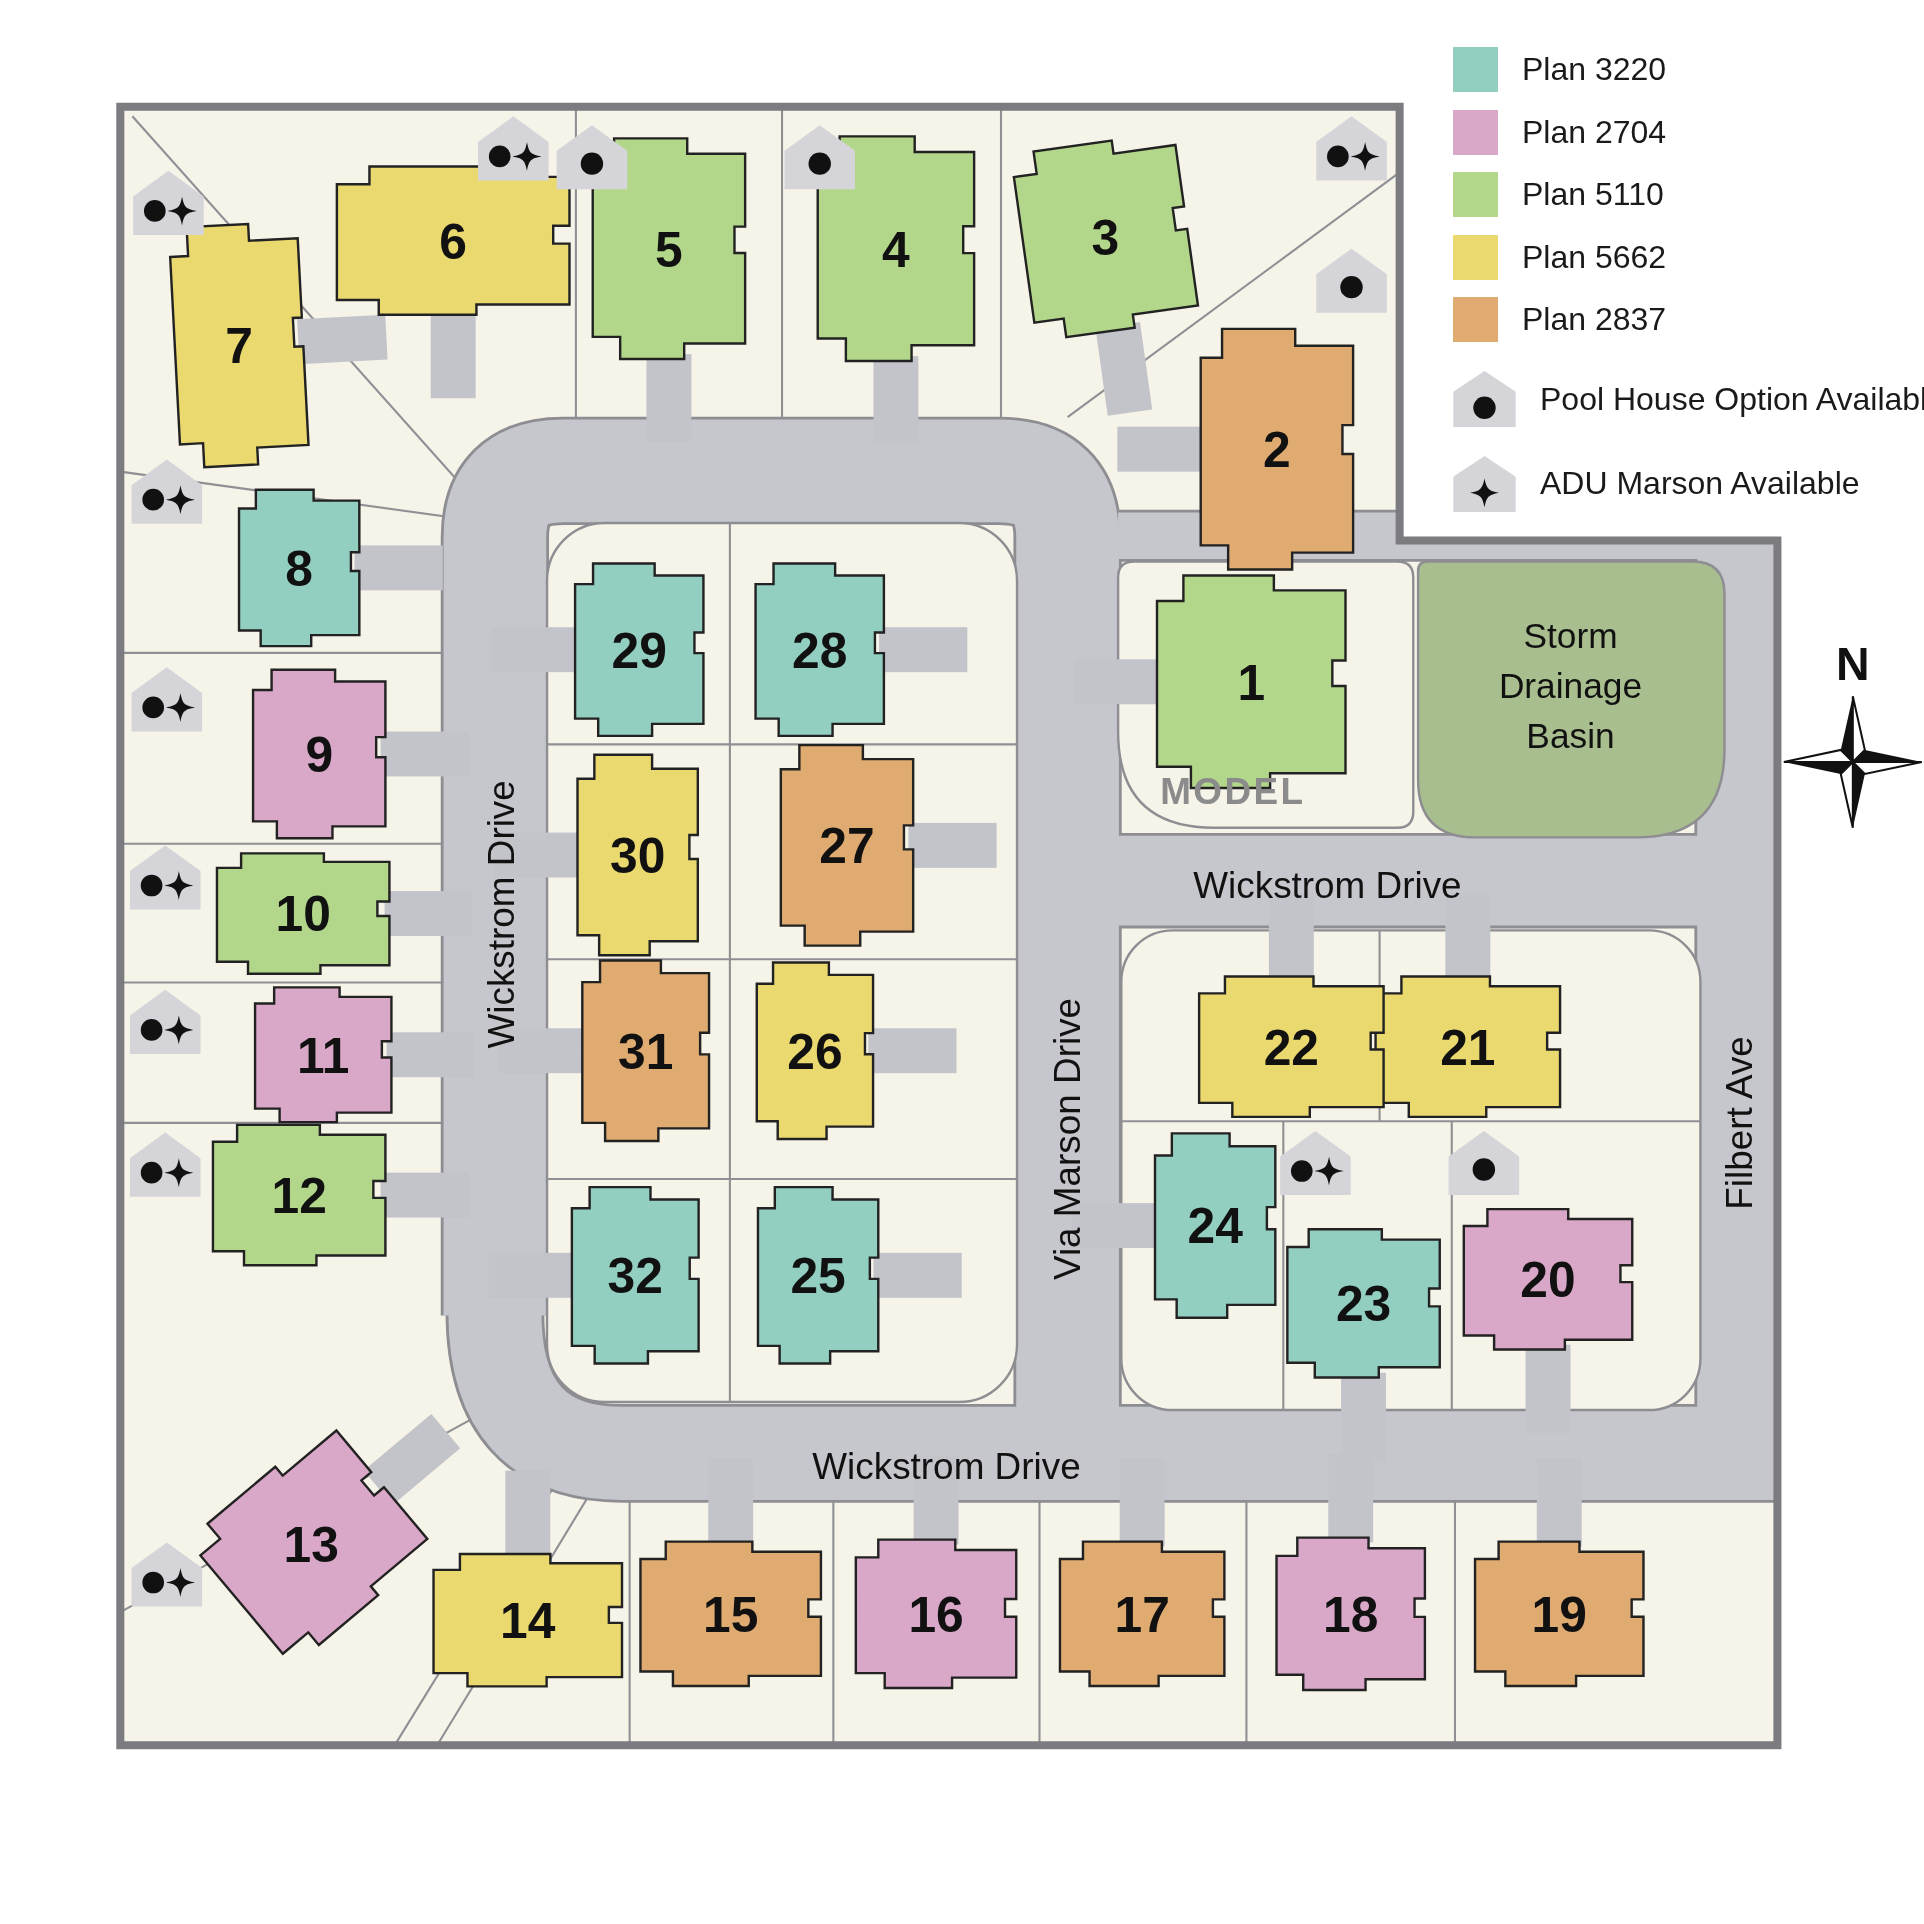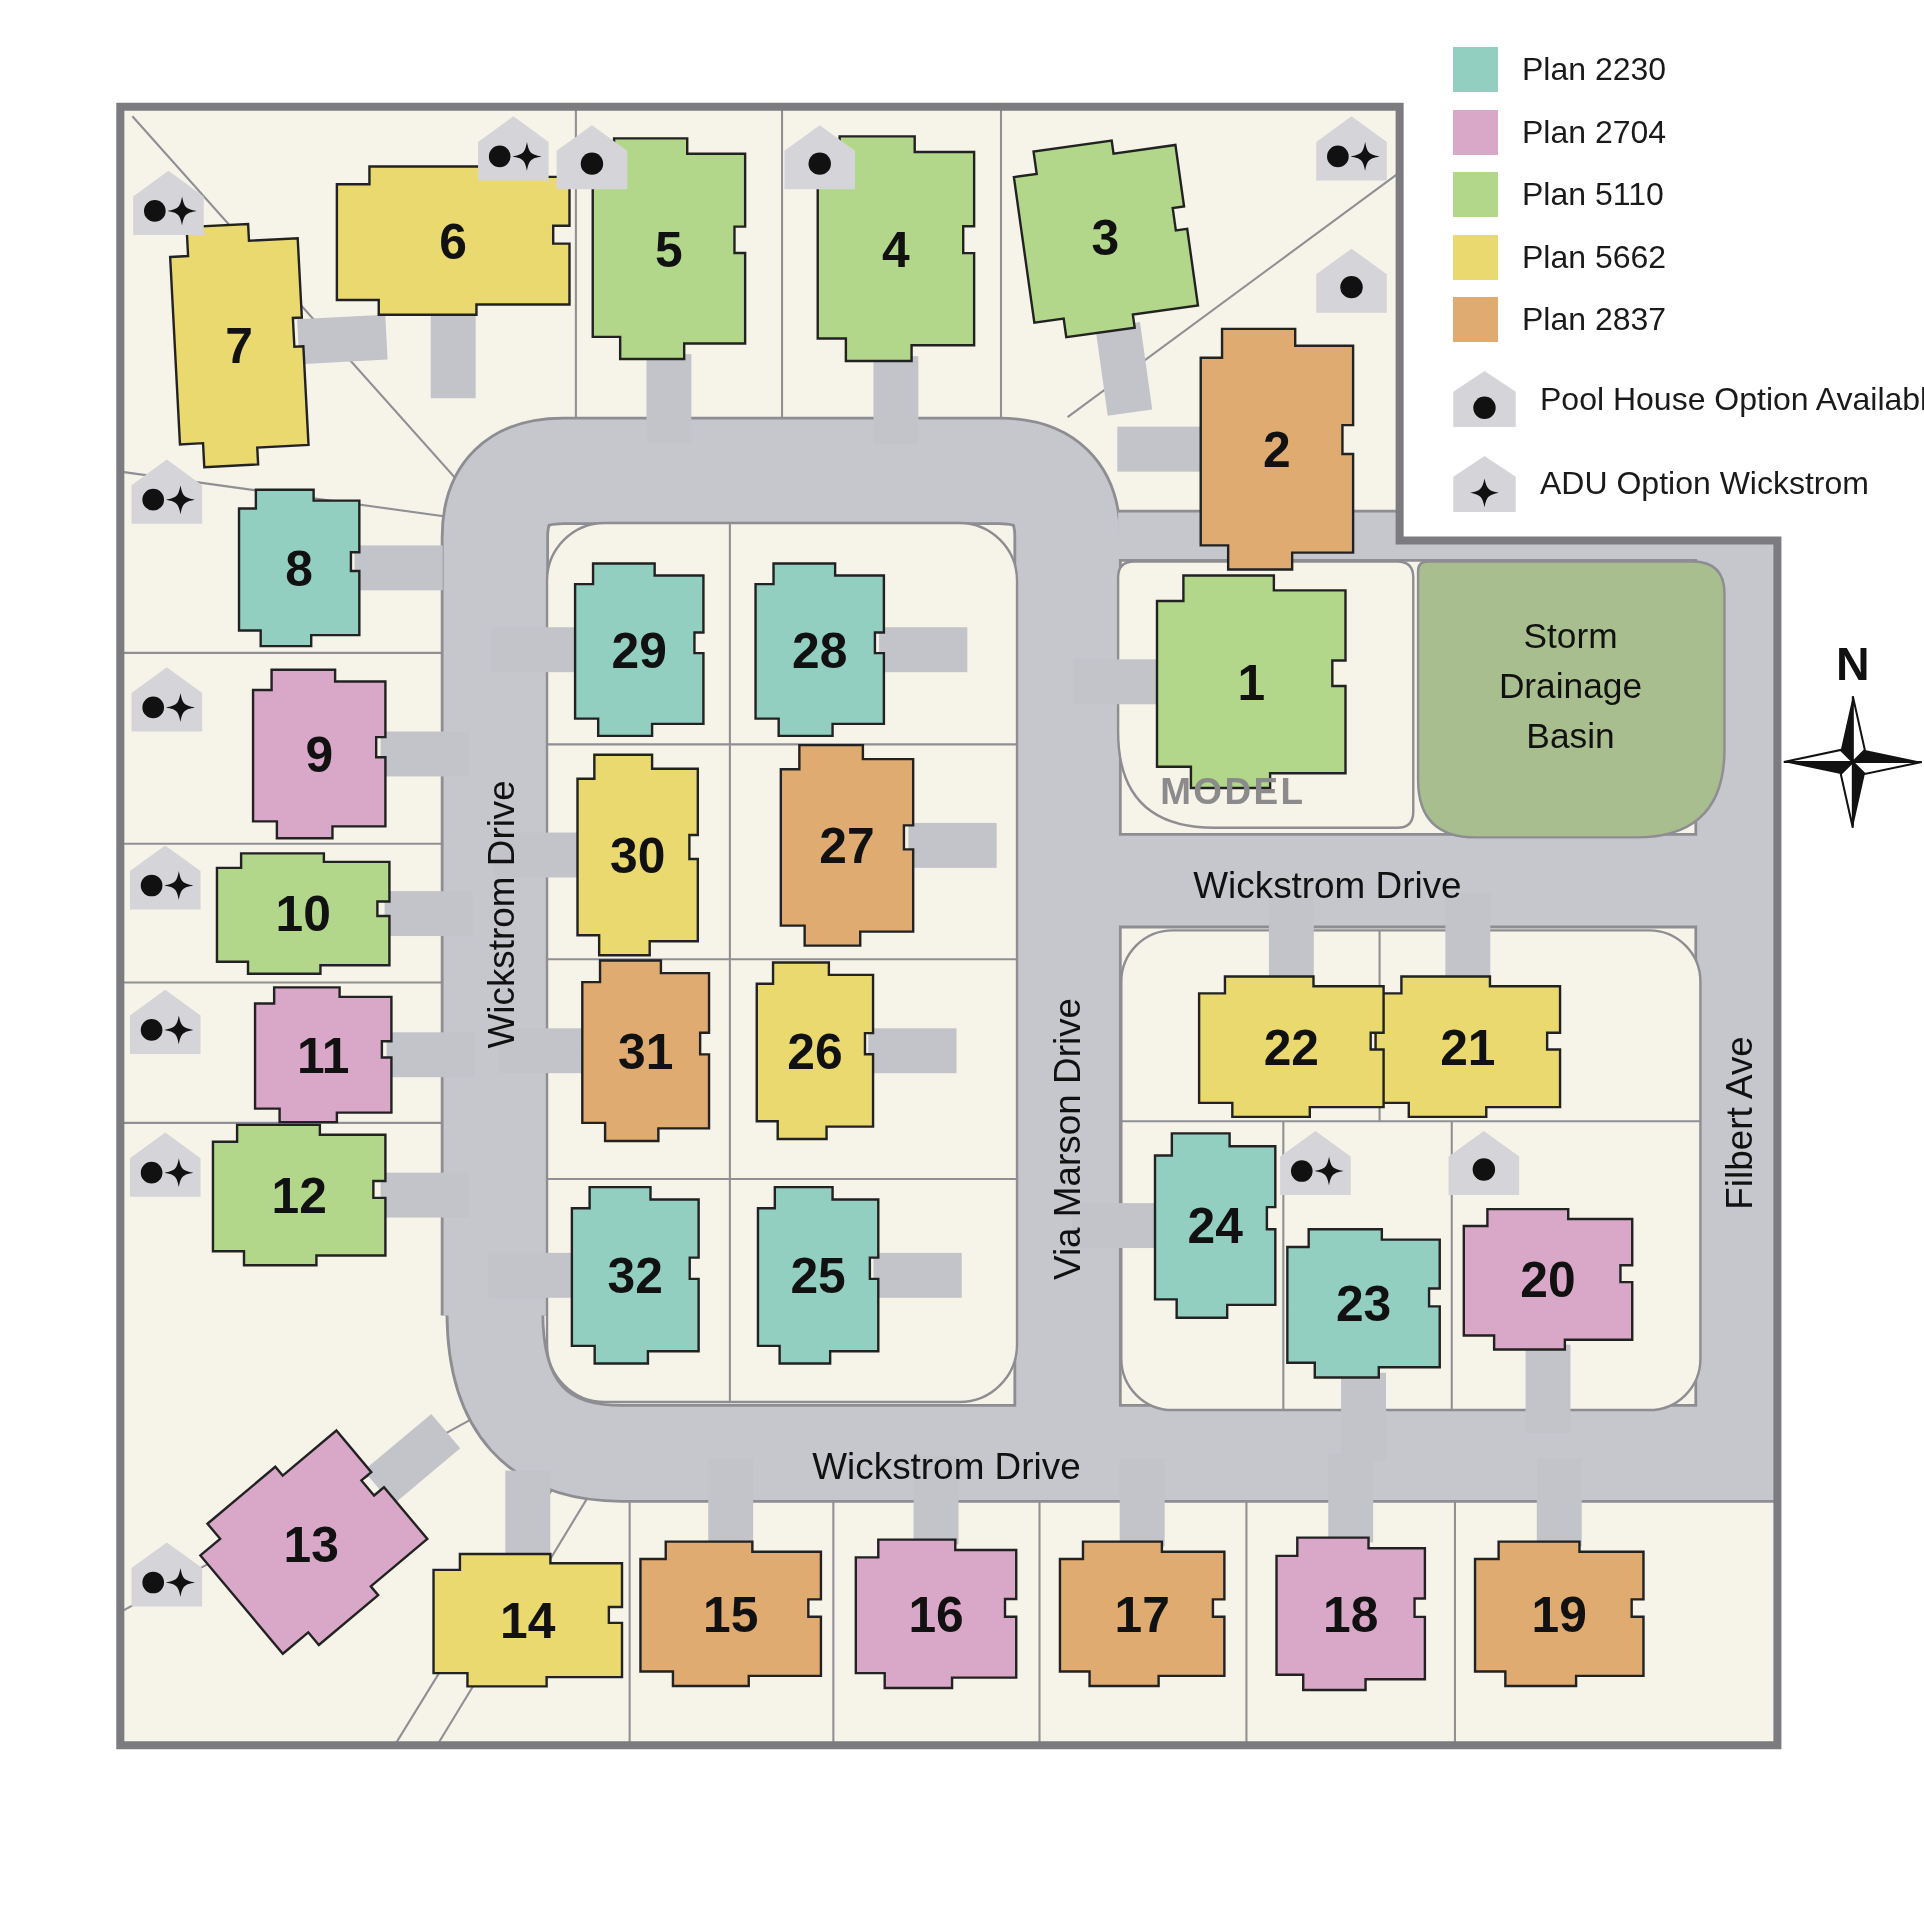--- a/index.html
+++ b/index.html
@@ -327,21 +327,21 @@
         <polygon points="0,82 0,0 -15,15" fill="#fff" stroke="#111" stroke-width="2.5"></polygon>
         <polygon points="-86,0 0,0 -15,15" fill="#111"></polygon>
         <polygon points="-86,0 0,0 -15,-15" fill="#fff" stroke="#111" stroke-width="2.5"></polygon>
       </g>
       <text x="2310" y="848" text-anchor="middle" font-size="58" font-weight="600" font-family="&quot;Liberation Serif&quot;,serif" fill="#111">N</text>
     </svg>
 
   <div class="legend">
     <div class="legend-row">
       <span class="swatch" style="background: rgb(146, 207, 193);"></span>
-      <span class="legend-label">Plan 2230</span>
+      <span class="legend-label">Plan 3220</span>
     </div>
     <div class="legend-row">
       <span class="swatch" style="background: rgb(217, 167, 199);"></span>
       <span class="legend-label">Plan 2704</span>
     </div>
     <div class="legend-row">
       <span class="swatch" style="background: rgb(179, 215, 138);"></span>
       <span class="legend-label">Plan 5110</span>
     </div>
     <div class="legend-row">
@@ -357,17 +357,17 @@
         <polygon points="0,26 39,0 78,26 78,70 0,70" fill="#d5d5d9"></polygon>
         <circle cx="39" cy="46" r="14" fill="#111"></circle>
       </svg>
       <span class="legend-label">Pool House Option Available</span>
     </div>
     <div class="legend-row opt">
       <svg class="opt-icon" viewBox="0 0 78 70">
         <polygon points="0,26 39,0 78,26 78,70 0,70" fill="#d5d5d9"></polygon>
         <path d="M39,28 C41.6,41 44,43.4 57,46 C44,48.6 41.6,51 39,64 C36.4,51 34,48.6 21,46 C34,43.4 36.4,41 39,28 Z" fill="#111"></path>
       </svg>
-      <span class="legend-label">ADU Option Wickstrom</span>
+      <span class="legend-label">ADU Marson Available</span>
     </div>
   </div>
 </div>
 
 
 </body></html>

